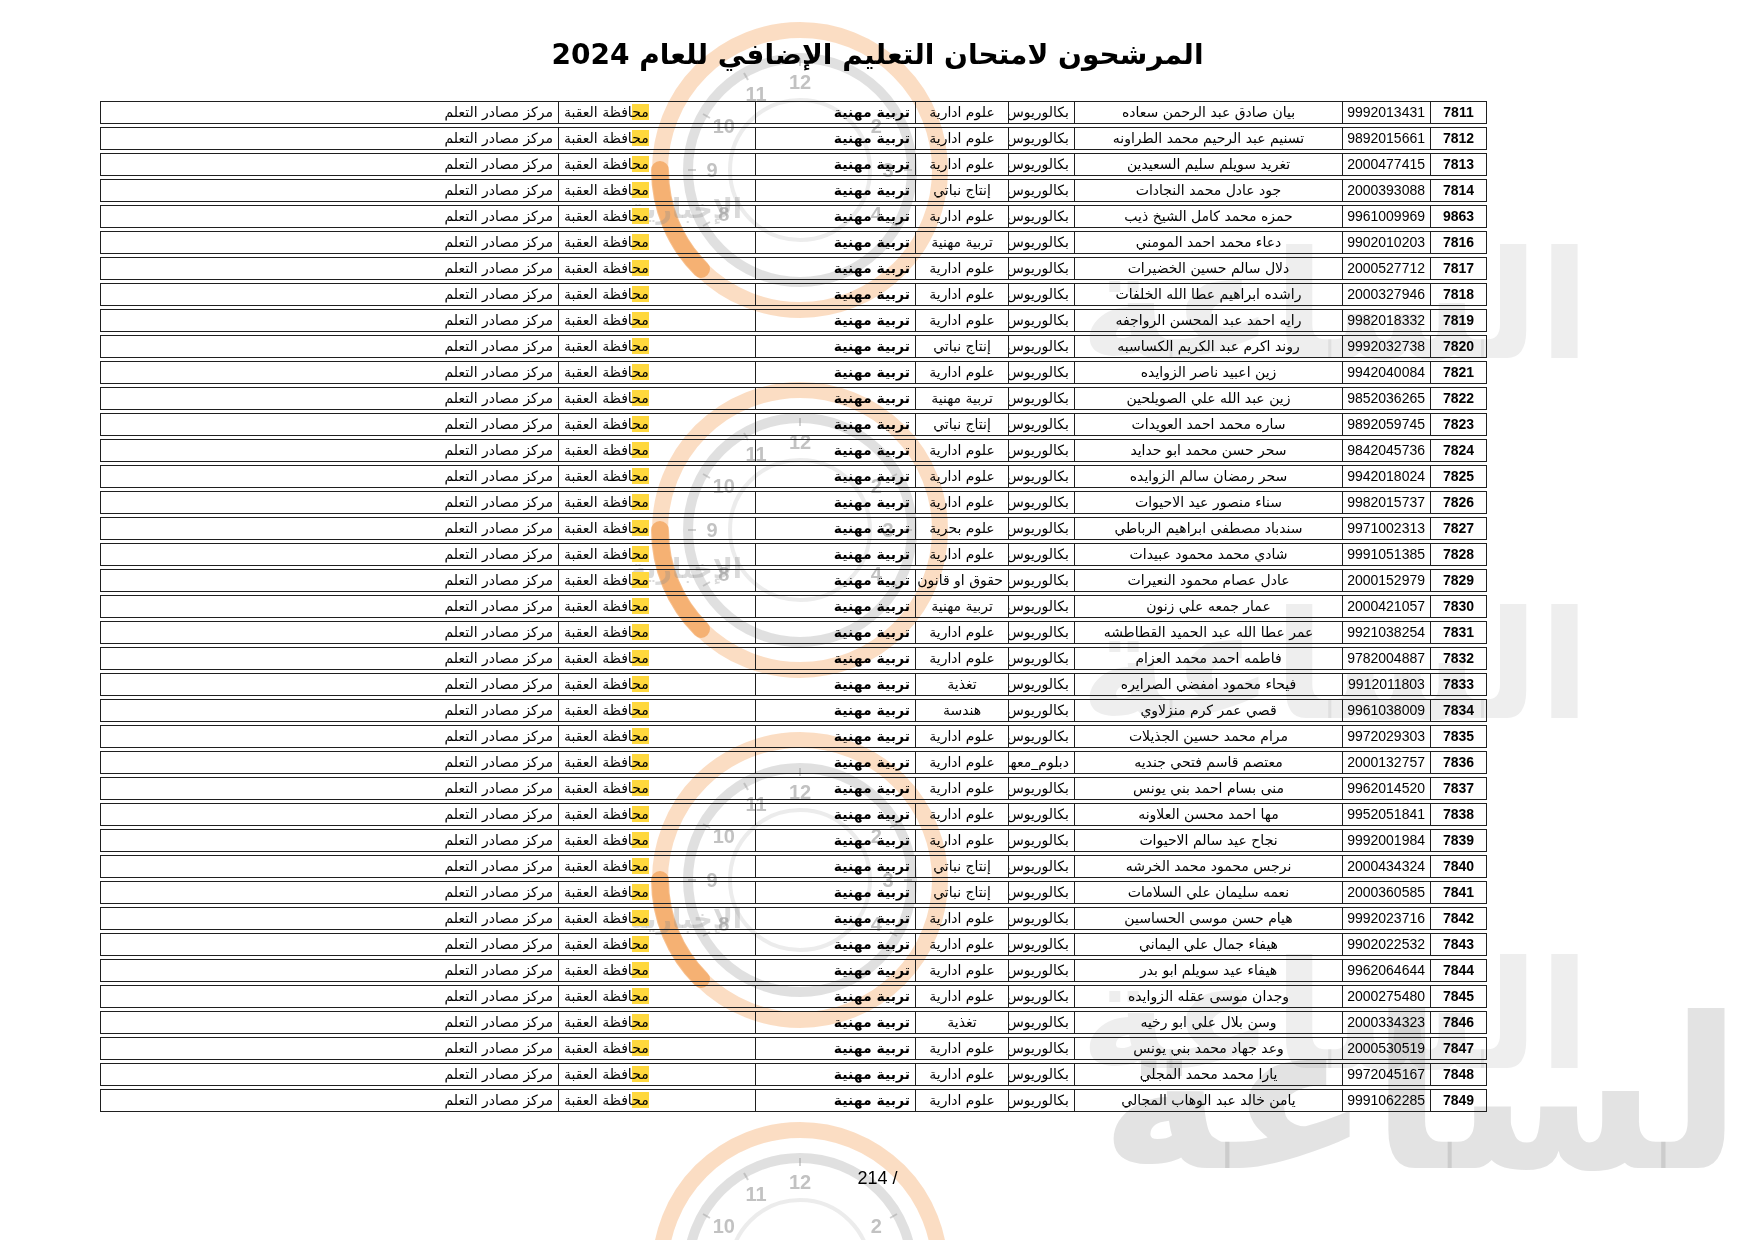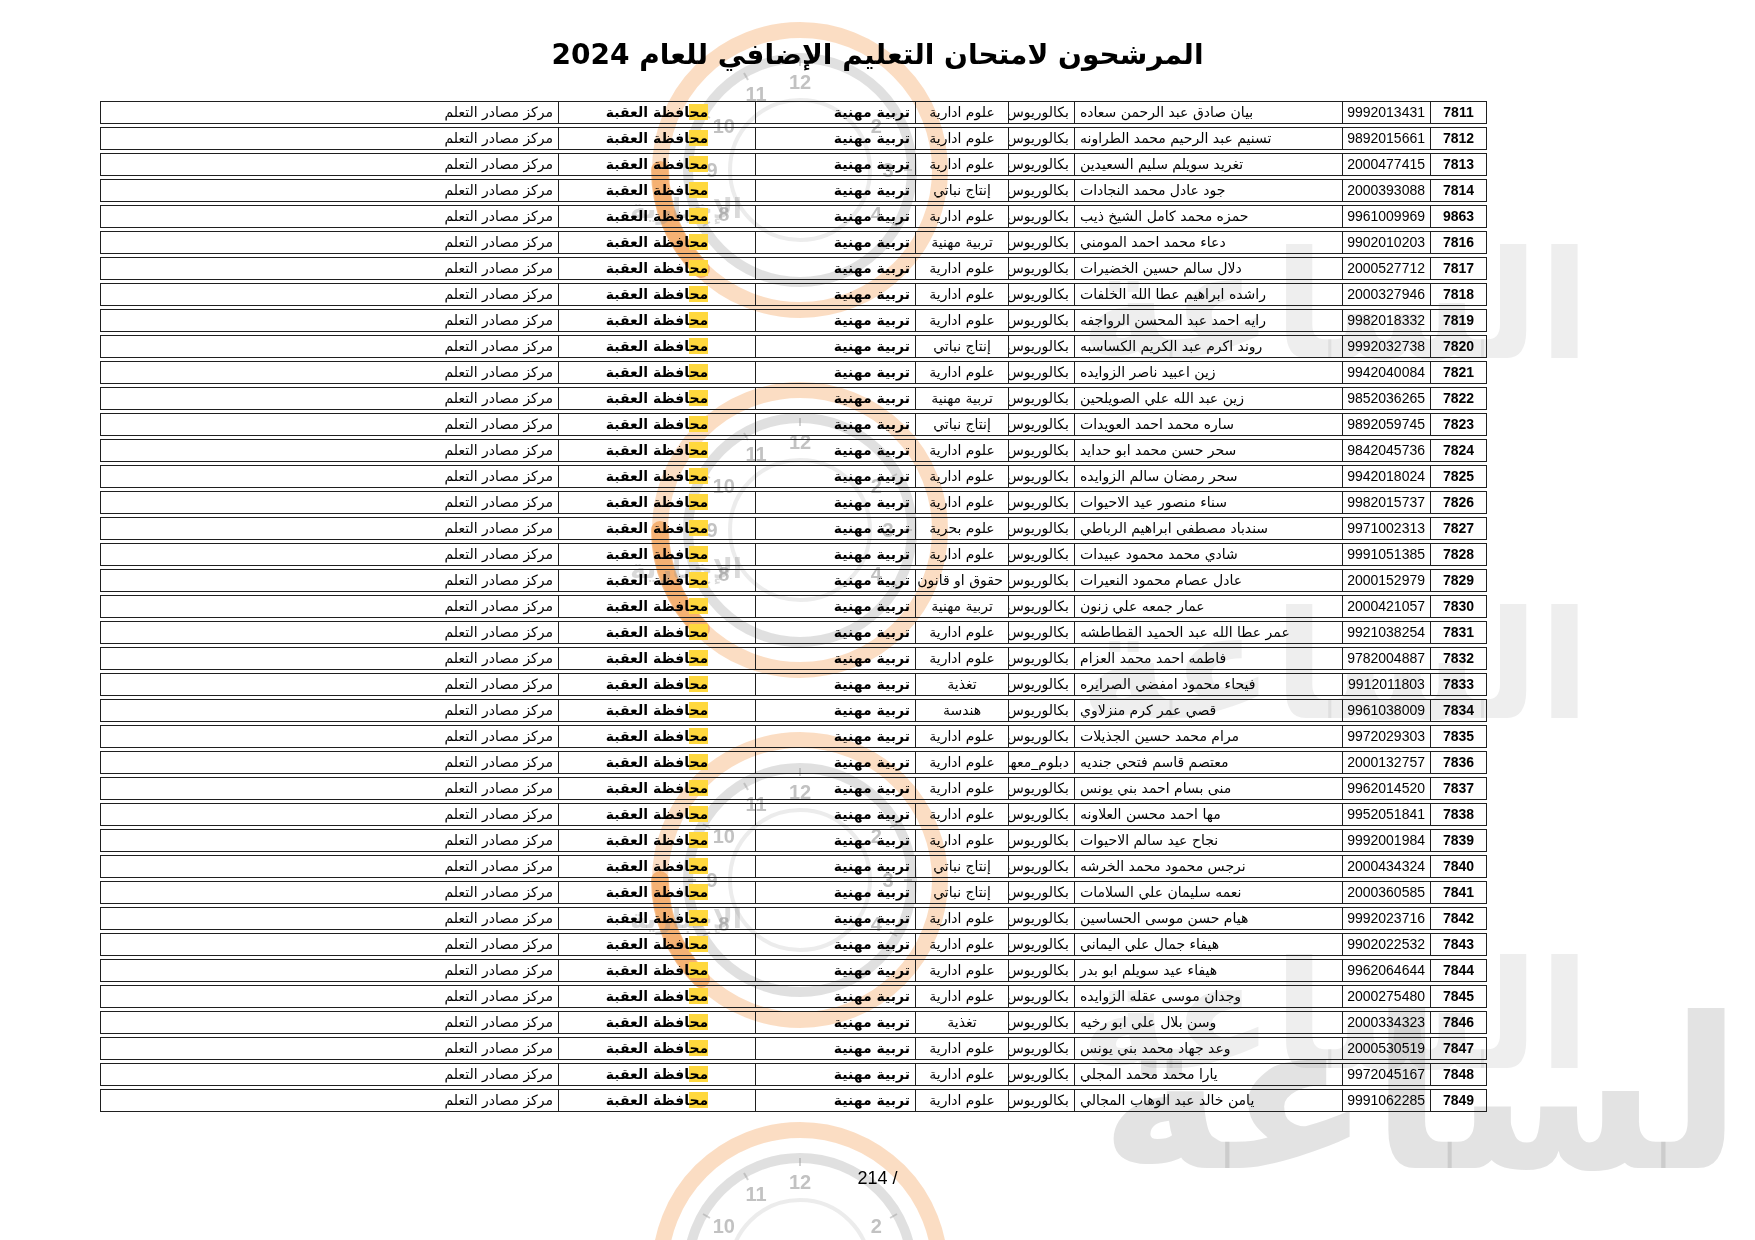--- a/index.html
+++ b/index.html
@@ -18,25 +18,25 @@
     border-collapse:separate;border-spacing:0 3px;table-layout:fixed;
     width:1387px;direction:rtl;
   }
   table.cand td{
     border:solid #1f1f1f;border-width:1px 0 1px 1px;
     height:21px;line-height:21px;padding:0 5px;
     font-size:14px;white-space:nowrap;overflow:hidden;background:transparent;
   }
   table.cand td:first-child{border-right-width:1px;font-weight:bold;}
   td.c-serial,td.c-id{text-align:center;font-size:16px;font-family:"Liberation Sans",sans-serif;}
-  td.c-name{text-align:left;margin-left:28px;}
+  td.c-name{text-align:center;margin-left:28px;}
   td.c-degree{text-align:center;font-size:13px;margin-left:8px;}
   td.c-major{text-align:center;font-size:13px;}
   td.c-field{text-align:right;font-weight:700;}
-  td.c-gov{text-align:center;font-weight:700;}
+  td.c-gov{text-align:left;font-weight:400;}
   td.c-center{text-align:right;}
   .hl{background:#ffd83d;}
   .page-number{
     position:absolute;top:1168px;left:0;width:100%;text-align:center;
     font-size:18px;direction:rtl;font-family:"Liberation Sans",sans-serif;
   }
 </style>
 </head>
 <body>
 

